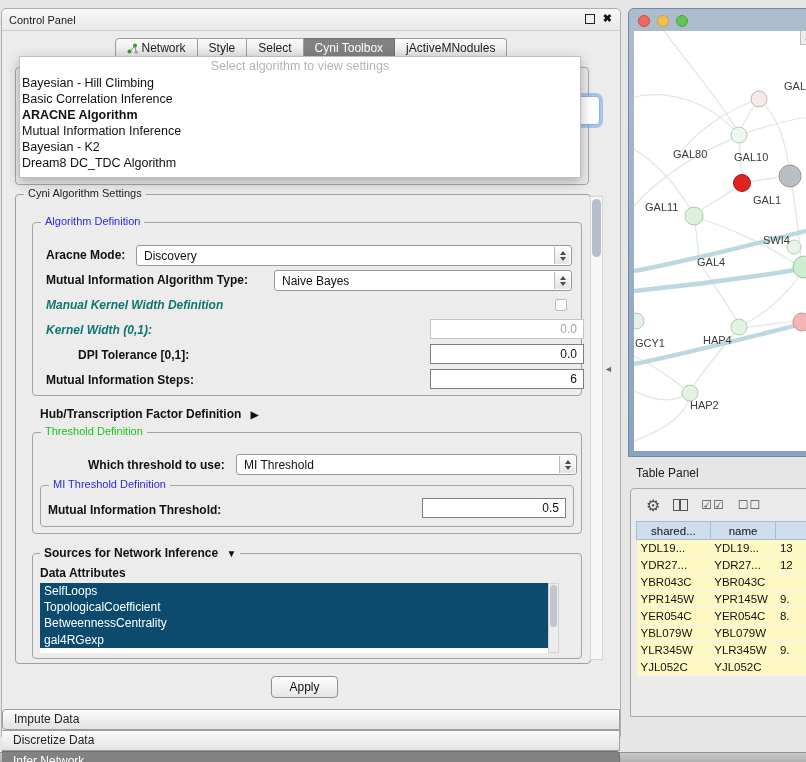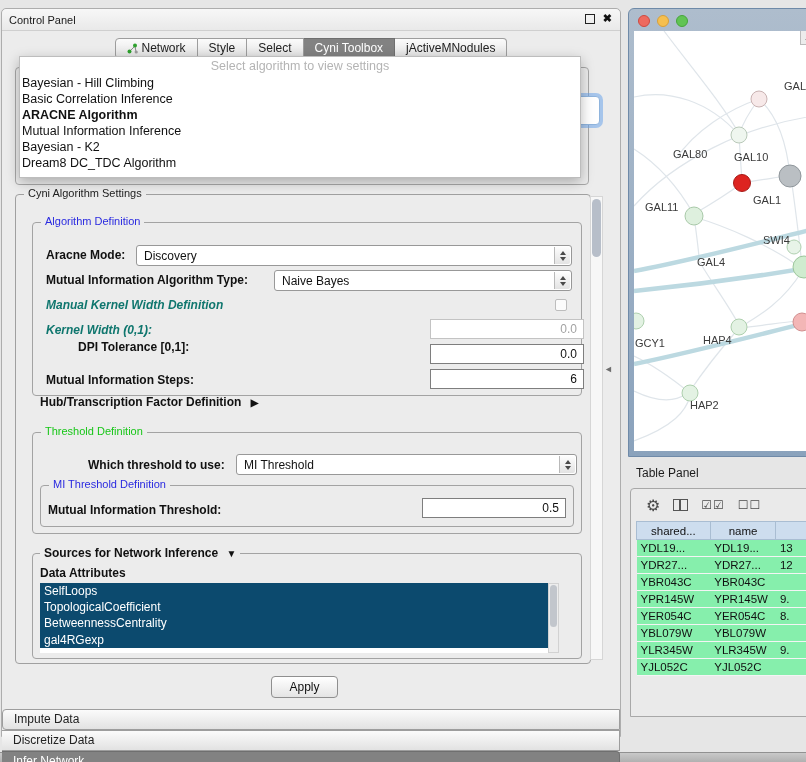--- a/index.html
+++ b/index.html
@@ -97,21 +97,21 @@
   .table-window{position:absolute;left:630px;top:488px;width:176px;height:227px;background:#eaeaea;
     border:1px solid #a8a8a8;border-radius:4px 0 0 0;overflow:hidden;}
   .tp-toolbar{height:32px;display:flex;align-items:center;gap:13px;padding-left:15px;color:#4a4a4a;}
   .gear{font-size:16px;}
   .cols-icon{width:15px;height:12px;border:1.5px solid #555;display:inline-block;position:relative;box-sizing:border-box;}
   .cols-icon span{position:absolute;left:5px;top:0;bottom:0;width:1.5px;background:#555;}
   .boxes{font-size:12px;letter-spacing:1px;}
   table.tp{border-collapse:collapse;margin-left:5px;font-size:11.5px;color:#111;table-layout:fixed;}
   table.tp th{background:#cdddee;border:1px solid #a9bdd2;font-weight:normal;height:17px;
     padding:0 14px;overflow:hidden;white-space:nowrap;}
-  table.tp td{background:#86efac;height:16px;padding:0 4px;overflow:hidden;white-space:nowrap;
+  table.tp td{background:#fef9c3;height:16px;padding:0 4px;overflow:hidden;white-space:nowrap;
     border-bottom:1px solid #f4f4f4;}
   
   .bottom-bar{position:absolute;left:0;top:752px;width:806px;height:10px;
     background:linear-gradient(#c9c9c9,#aeaeae);border-top:1px solid #919191;}
   .mini-win{position:absolute;left:6px;top:740px;width:14px;height:11px;background:#e0e0e0;
     border:1px solid #8a8a8a;box-sizing:border-box;}
   .mini-win:before{content:"";position:absolute;left:0;right:0;top:0;height:3px;background:#b0b0b0;display:block;}
 </style>
 </head>
 <body>
@@ -183,30 +183,30 @@
           <span class="tri-up"></span>
           <span class="tri-down"></span>
         </span>
     </div>
     <span class="lbl dis" style="left:30px;top:103px;">Manual Kernel Width Definition</span>
     <span class="cbox" style="left:539px;top:104px;"></span>
     <span class="lbl dis" style="left:30px;top:128px;">Kernel Width (0,1):</span>
     <div class="tfield dis" style="left:414px;top:124px;width:154px;height:20px;">
       <span>0.0</span>
     </div>
-    <span class="lbl" style="left:30px;top:145px;padding-left:32px;">DPI Tolerance [0,1]:</span>
+    <span class="lbl" style="left:30px;top:153px;padding-left:32px;">DPI Tolerance [0,1]:</span>
     <div class="tfield" style="left:414px;top:149px;width:154px;height:20px;">
       <span>0.0</span>
     </div>
     <span class="lbl" style="left:30px;top:178px;">Mutual Information Steps:</span>
     <div class="tfield" style="left:414px;top:174px;width:154px;height:20px;">
       <span>6</span>
     </div>
 
-    <span class="lbl" style="left:24px;top:200px;">
+    <span class="lbl" style="left:24px;top:212px;">
       <span>Hub/Transcription Factor Definition</span>
       <span class="arrow-glyph" style="margin-left:6px;">▶</span>
     </span>
 
     <div class="group" style="left:16px;top:237px;width:548px;height:100px;">
       <span class="gtitle green">Threshold Definition</span>
     </div>
     <span class="lbl" style="left:72px;top:263px;">Which threshold to use:</span>
     <div class="combo" style="left:220px;top:259px;width:341px;height:21px;">
       <span>MI Threshold</span>

